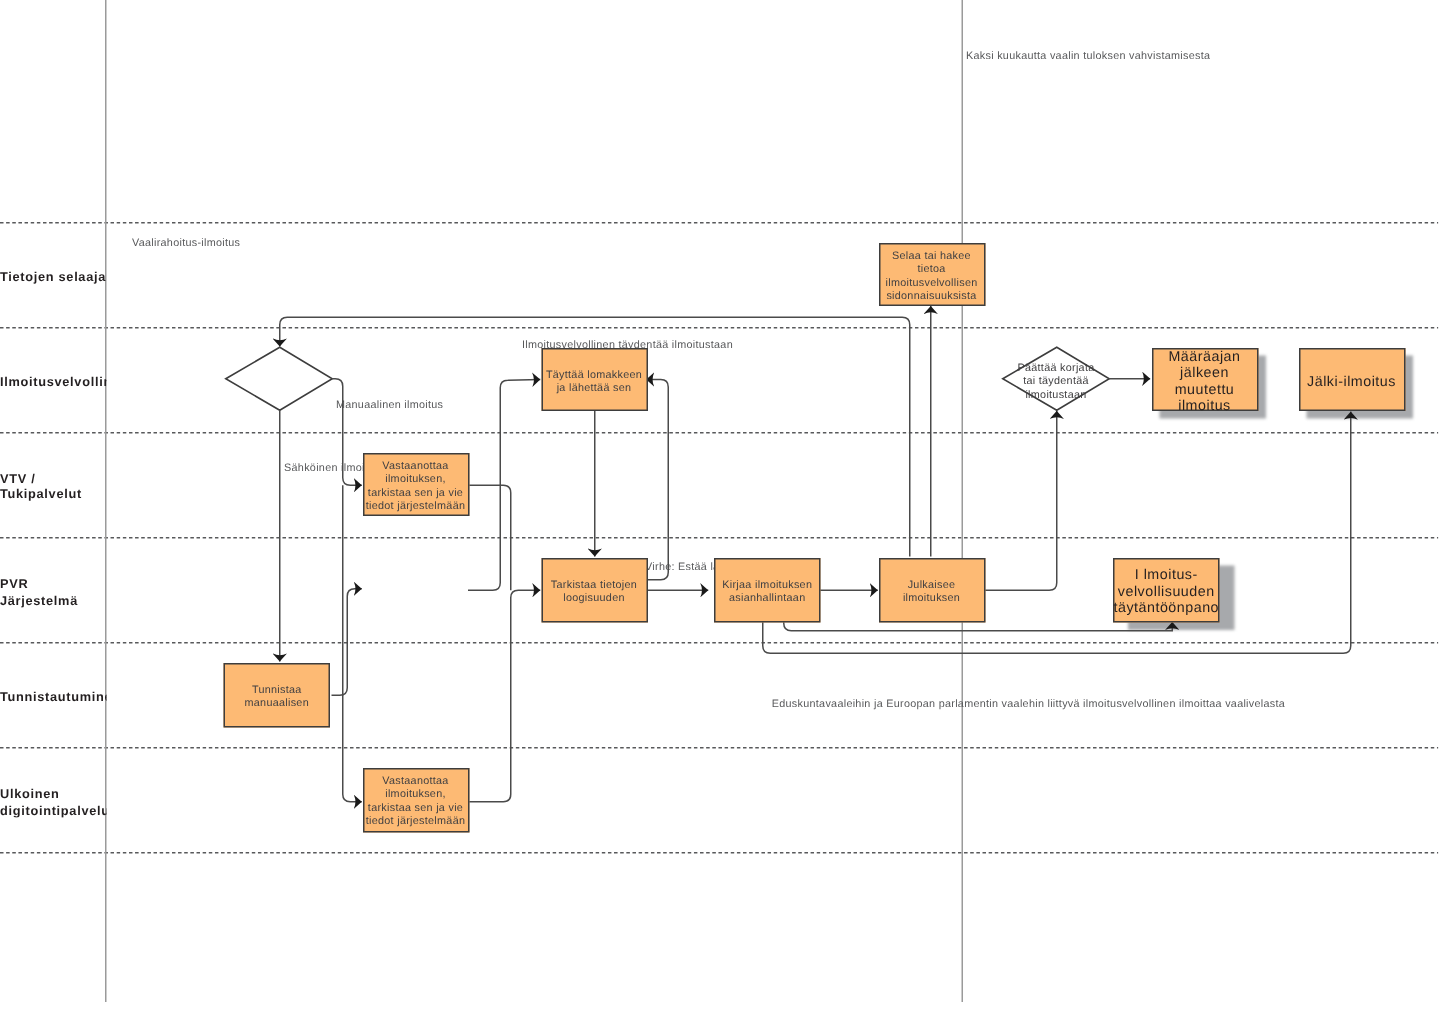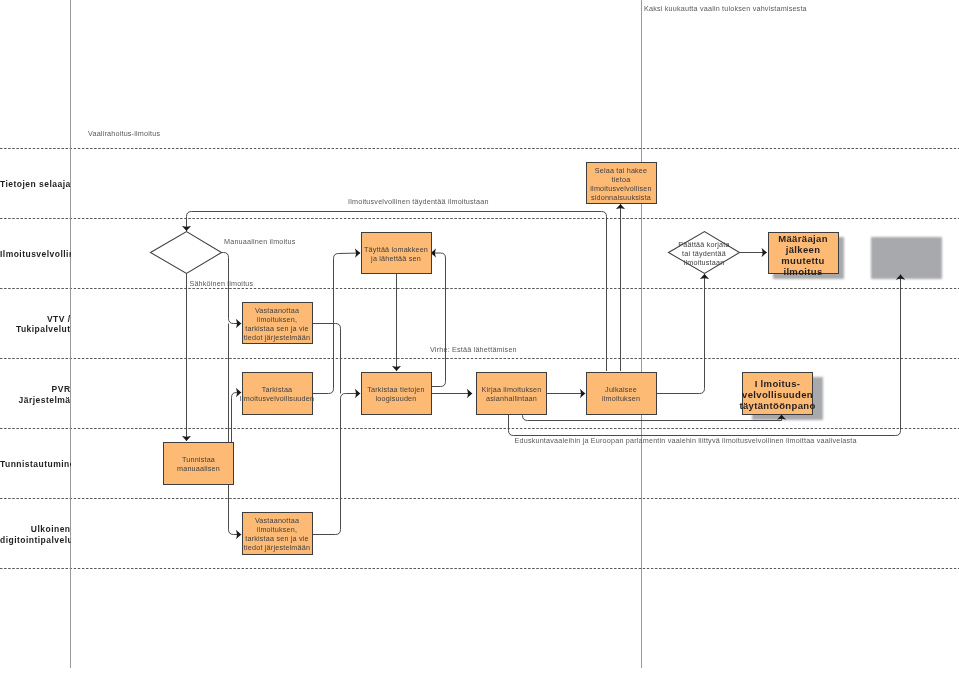--- a/index.html
+++ b/index.html
@@ -1,35 +1,35 @@
 <!DOCTYPE html>
 <html><head>
 <meta charset="utf-8">
 <title>Vaalirahoitus-ilmoitus prosessikaavio</title>
 <style>
   html,body{margin:0;padding:0;background:#ffffff;-webkit-font-smoothing:antialiased;}
   #page{position:relative;width:959px;height:676px;background:#fff;overflow:hidden;
         font-family:"Liberation Sans",sans-serif;color:#231f20;}
-  .swimlabel{position:absolute;left:0;width:70.5px;text-align:right;overflow:hidden;
+  .swimlabel{position:absolute;left:0;width:70.5px;text-align:left;overflow:hidden;
         font-size:8.5px;letter-spacing:.47px;font-weight:bold;line-height:10.4px;color:#231f20;}
   .swimlabel>div{white-space:nowrap;}
   .laneline{position:absolute;left:0;width:959px;height:1px;
         background-image:linear-gradient(to right,#58595b 0,#58595b 2.6px,transparent 2.6px,transparent 4.1px);
         background-size:4.1px 1px;background-repeat:repeat-x;}
   .vline{position:absolute;width:1px;background:#9a9a9a;}
-  .note{position:absolute;font-size:7.2px;letter-spacing:.2px;color:#58595b;white-space:nowrap;line-height:9px;}
+  .note{position:absolute;font-size:7.2px;letter-spacing:.2px;color:#58595b;white-space:nowrap;line-height:9px;margin-top:28px;}
   .shape{position:absolute;border:1.1px solid #3d3d3d;background:#fdba74;box-sizing:border-box;}
   .shape .txt,.diamond-txt .txt{position:absolute;left:50%;top:50%;
         transform:translate(-50%,calc(-50% + 0.8px));
         width:130px;text-align:center;font-size:7.2px;letter-spacing:.2px;line-height:9.1px;color:#414042;}
   .diamond-txt{position:absolute;}
   .shape,.diamond-txt{z-index:3;}
   svg.wires{z-index:2;}
   .shadowbox{position:absolute;background:#a7a9ac;z-index:1;filter:blur(1.2px);}
-  .bold .txt{font-weight:bold;font-size:9.5px;letter-spacing:.35px;line-height:11px;color:#231f20;width:130px;
+  .bold .txt{font-weight:normal;font-size:9.5px;letter-spacing:.35px;line-height:11px;color:#231f20;width:130px;
         transform:translate(-50%,calc(-50% + 1.6px));}
   svg.wires{position:absolute;left:0;top:0;width:959px;height:676px;overflow:visible;}
   #footer{position:absolute;width:956px;text-align:center;font-size:7.8px;letter-spacing:.2px;color:#414042;margin-top:40px;}
 </style>
 </head>
 <body>
 
 <div id="page">
 
   <div class="laneline" style="top:148px"></div>
@@ -139,34 +139,33 @@
     </div>
   </div>
   <div class="shape bold" style="left:767.5px;top:231.5px;width:71px;height:42.5px">
     <div class="txt">
       <div>Määräajan</div>
       <div>jälkeen</div>
       <div>muutettu</div>
       <div>ilmoitus</div>
     </div>
   </div>
+  <div class="shape bold" style="left:865.5px;top:231.5px;width:71px;height:42.5px">
+    <div class="txt">
+      <div>Jälki-ilmoitus</div>
+    </div>
+  </div>
   <div class="shape" style="left:241.5px;top:301.5px;width:71px;height:42.5px">
     <div class="txt">
       <div>Vastaanottaa</div>
       <div>ilmoituksen,</div>
       <div>tarkistaa sen ja vie</div>
       <div>tiedot järjestelmään</div>
     </div>
   </div>
-  <div class="shape" style="left:241.5px;top:371.5px;width:71px;height:43px">
-    <div class="txt">
-      <div>Tarkistaa</div>
-      <div>Ilmoitusvelvollisuuden</div>
-    </div>
-  </div>
   <div class="shape" style="left:360.5px;top:371.5px;width:71px;height:43px">
     <div class="txt">
       <div>Tarkistaa tietojen</div>
       <div>loogisuuden</div>
     </div>
   </div>
   <div class="shape" style="left:476px;top:371.5px;width:71px;height:43px">
     <div class="txt">
       <div>Kirjaa ilmoituksen</div>
       <div>asianhallintaan</div>
@@ -178,21 +177,21 @@
       <div>ilmoituksen</div>
     </div>
   </div>
   <div class="shape bold" style="left:742px;top:371.5px;width:71px;height:43px">
     <div class="txt">
       <div>I lmoitus-</div>
       <div>velvollisuuden</div>
       <div>täytäntöönpano</div>
     </div>
   </div>
-  <div class="shape" style="left:163px;top:441.5px;width:71px;height:43px">
+  <div class="shape" style="left:149px;top:441.5px;width:71px;height:43px">
     <div class="txt">
       <div>Tunnistaa</div>
       <div>manuaalisen</div>
     </div>
   </div>
   <div class="shape" style="left:241.5px;top:511.5px;width:71px;height:43px">
     <div class="txt">
       <div>Vastaanottaa</div>
       <div>ilmoituksen,</div>
       <div>tarkistaa sen ja vie</div>

